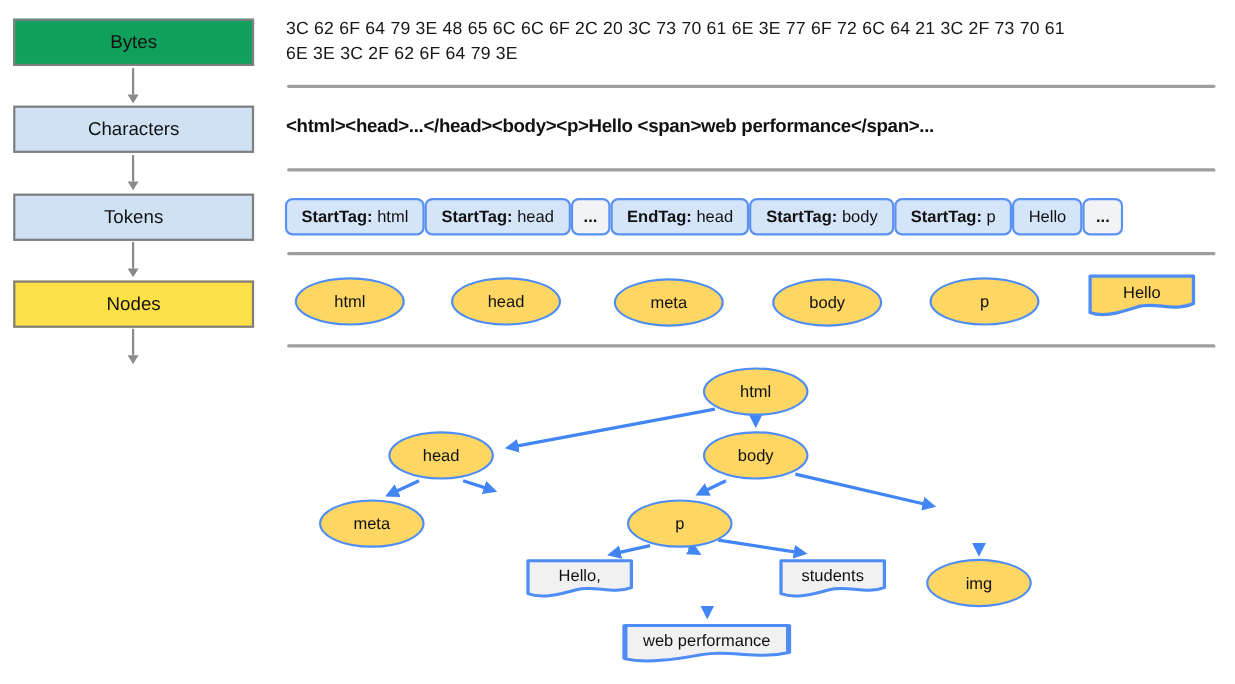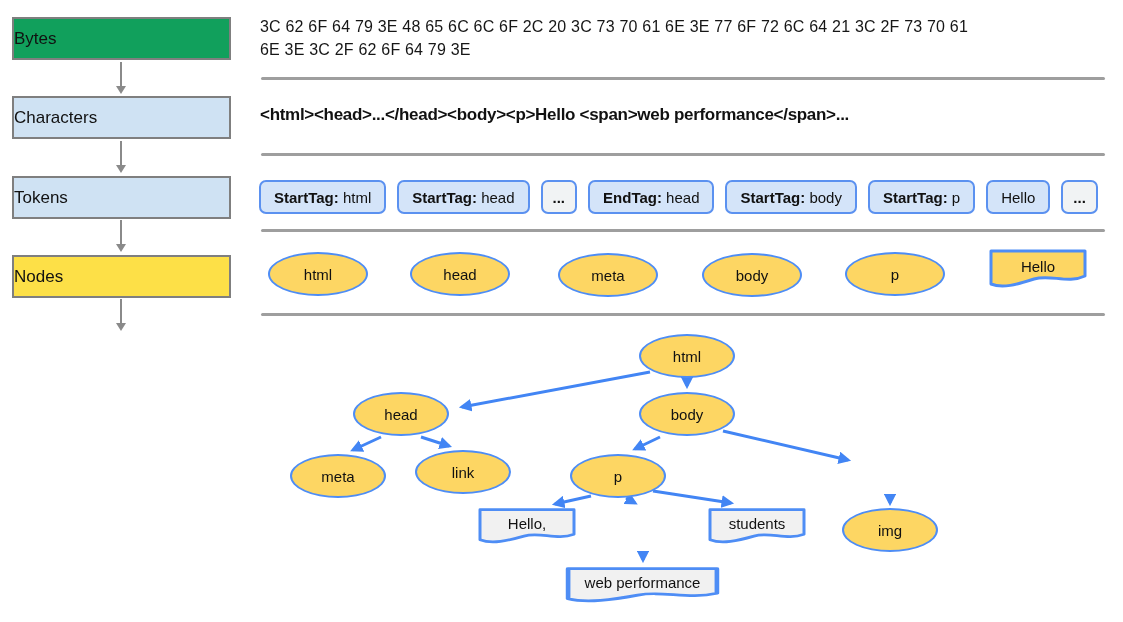--- a/index.html
+++ b/index.html
@@ -15,20 +15,21 @@
 
   
   .stage-box {
     position: absolute;
     left: 12px;
     width: 219px;
     height: 43px;
     border: 2px solid #7f7f7f;
     display: flex;
     align-items: center;
+    justify-content: center;
     font-size: 17px;
     color: #111;
   }
   .stage-green  { background: #11a05c; }
   .stage-blue   { background: #cfe2f3; }
   .stage-yellow { background: #fde047; }
 
   .flow-arrow {
     position: absolute;
     left: 120px;
@@ -80,21 +81,20 @@
     white-space: nowrap;
   }
 
   
   .tokens-row {
     position: absolute;
     left: 259px;
     top: 180px;
     display: flex;
     align-items: center;
-    gap: 11px;
     white-space: pre;
   }
   .token {
     height: 34px;
     border: 2.5px solid #5b91f0;
     border-radius: 7px;
     background: #d4e4f9;
     display: flex;
     align-items: center;
     padding: 0 13px;
@@ -266,23 +266,20 @@
   </div>
   <div class="ellipse-node tree-ellipse" style="left:353px;top:392px">
     <span>head</span>
   </div>
   <div class="ellipse-node tree-ellipse" style="left:639px;top:392px">
     <span>body</span>
   </div>
   <div class="ellipse-node tree-ellipse" style="left:290px;top:454px">
     <span>meta</span>
   </div>
-  <div class="ellipse-node tree-ellipse" style="left:415px;top:450px">
-    <span>link</span>
-  </div>
   <div class="ellipse-node tree-ellipse" style="left:570px;top:454px">
     <span>p</span>
   </div>
   <div class="ellipse-node tree-ellipse" style="left:842px;top:508px">
     <span>img</span>
   </div>
 
   <div class="wavy-box" style="left:477px;top:507px;width:100px;height:40px">
     <svg class="shape" viewBox="0 0 100 44" preserveAspectRatio="none">
       <path d="M3 3 L97 3 L97 30 C80 37 63 27 47 32 C31 37 15 41 3 36 Z" fill="#F1F1F1" stroke="#4E8DF5" stroke-width="3" stroke-linejoin="round"></path>

